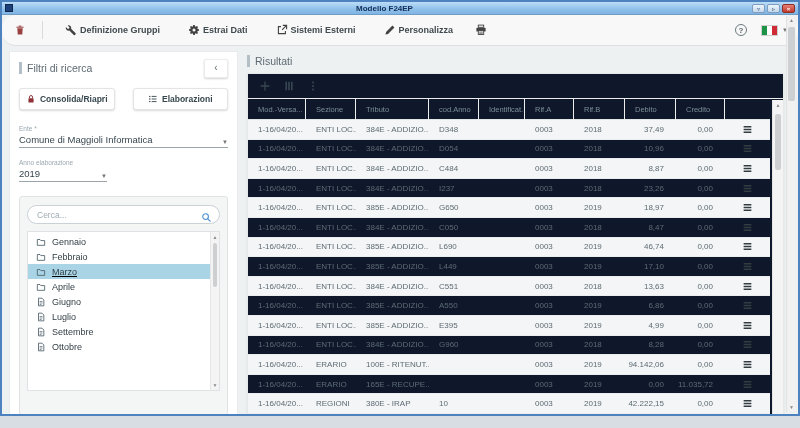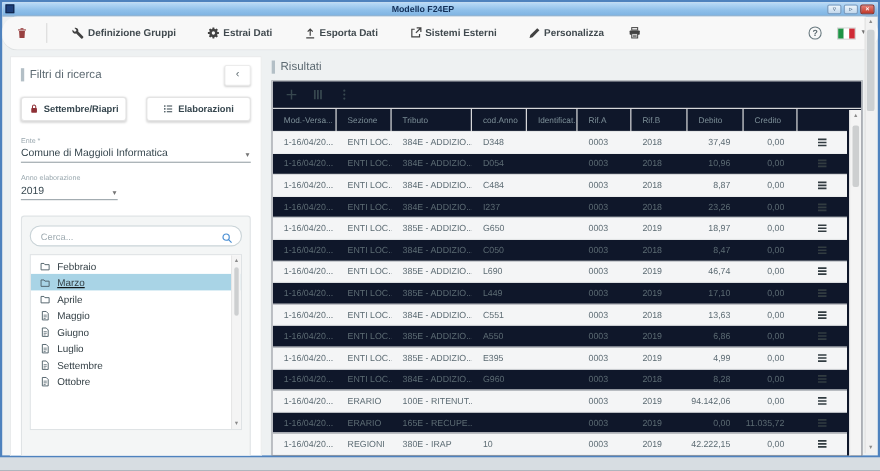--- a/index.html
+++ b/index.html
@@ -139,29 +139,20 @@
           <span class="tb-ic">
             <svg viewBox="0 0 12 12">
               <path fill="#424242" fill-rule="evenodd" d="M5.2 1h1.6l.2 1.3.9.4 1-.8 1.2 1.2-.8 1 .4.9 1.3.2v1.6l-1.3.2-.4.9.8 1-1.2 1.2-1-.8-.9.4-.2 1.3H5.2L5 9.7l-.9-.4-1 .8L1.9 8.9l.8-1-.4-.9L1 6.8V5.2l1.3-.2.4-.9-.8-1 1.2-1.2 1 .8.9-.4zM6 4.5A1.5 1.5 0 1 0 6 7.5 1.5 1.5 0 0 0 6 4.5z"></path>
             </svg>
           </span>
           <span class="tb-lb">Estrai Dati</span>
         </button>
         <button class="tb-btn">
           <span class="tb-ic">
             <svg viewBox="0 0 12 12">
-              <path d="M6 8.6V2.4M3.7 4.7 6 2.4l2.3 2.3" fill="none" stroke="#424242" stroke-width="1.1"></path>
-              <path d="M2.4 10.4h7.2" stroke="#424242" stroke-width="1.1"></path>
-            </svg>
-          </span>
-          <span class="tb-lb">Esporta Dati</span>
-        </button>
-        <button class="tb-btn">
-          <span class="tb-ic">
-            <svg viewBox="0 0 12 12">
               <path d="M5 2.6H2.4v7h7V7" fill="none" stroke="#424242" stroke-width="1.1"></path>
               <path d="M6.8 1.4h3.8v3.8M10.3 1.7 6.1 5.9" fill="none" stroke="#424242" stroke-width="1.1"></path>
             </svg>
           </span>
           <span class="tb-lb">Sistemi Esterni</span>
         </button>
         <button class="tb-btn">
           <span class="tb-ic">
             <svg viewBox="0 0 12 12">
               <path fill="#424242" d="M1.4 10.6l.7-2.7 6.3-6.3 2 2-6.3 6.3z"></path>
@@ -202,21 +193,21 @@
         <button class="collapse-btn">‹</button>
       </div>
       <div class="btn-row">
         <button class="w-btn">
           <span class="btn-ic">
             <svg viewBox="0 0 12 12">
                 <rect x="2.9" y="5" width="6.2" height="5.3" rx=".8" fill="#8e3036"></rect>
                 <path d="M4.2 5V3.6a1.8 1.8 0 0 1 3.6 0V5" fill="none" stroke="#8e3036" stroke-width="1.1"></path>
               </svg>
           </span>
-          <span>Settembre/Riapri</span>
+          <span>Consolida/Riapri</span>
         </button>
         <button class="w-btn">
           <span class="btn-ic">
             <svg viewBox="0 0 12 12">
                 <circle cx="2.2" cy="2.9" r=".9" fill="#37474f"></circle>
                 <circle cx="2.2" cy="6" r=".9" fill="#37474f"></circle>
                 <circle cx="2.2" cy="9.1" r=".9" fill="#37474f"></circle>
                 <path d="M4.4 2.9h5.8M4.4 6h5.8M4.4 9.1h5.8" stroke="#37474f" stroke-width="1.1"></path>
               </svg>
           </span>
@@ -248,46 +239,45 @@
           </span>
         </div>
         <div class="month-box">
           <div class="month-list" id="month-list">
               <div class="month-item">
                 <span class="m-ic">
                   <svg viewBox="0 0 12 12">
                     <path d="M1.6 3h3.2l1 1.3h4.6V10H1.6z" fill="none" stroke="#4b5d66" stroke-width="1"></path>
                   </svg>
                 </span>
+                <span class="m-lb">Gennaio</span>
+              </div>
+              <div class="month-item">
+                <span class="m-ic">
+                  <svg viewBox="0 0 12 12">
+                    <path d="M1.6 3h3.2l1 1.3h4.6V10H1.6z" fill="none" stroke="#4b5d66" stroke-width="1"></path>
+                  </svg>
+                </span>
                 <span class="m-lb">Febbraio</span>
               </div>
               <div class="month-item selected">
                 <span class="m-ic">
                   <svg viewBox="0 0 12 12">
                     <path d="M1.6 3h3.2l1 1.3h4.6V10H1.6z" fill="none" stroke="#4b5d66" stroke-width="1"></path>
                   </svg>
                 </span>
                 <span class="m-lb">Marzo</span>
               </div>
               <div class="month-item">
                 <span class="m-ic">
                   <svg viewBox="0 0 12 12">
                     <path d="M1.6 3h3.2l1 1.3h4.6V10H1.6z" fill="none" stroke="#4b5d66" stroke-width="1"></path>
                   </svg>
                 </span>
                 <span class="m-lb">Aprile</span>
-              </div>
-              <div class="month-item">
-                <span class="m-ic">
-                  <svg viewBox="0 0 12 12">
-                    <path d="M3 1.4h4.2L9.4 3.6v7H3z" fill="none" stroke="#4b5d66" stroke-width="1"></path>
-                    <path d="M4.4 5.4h3.4M4.4 7.2h3.4M4.4 9h2.2" stroke="#4b5d66" stroke-width=".8"></path>
-                  </svg>
-                </span>
-                <span class="m-lb">Maggio</span>
               </div>
               <div class="month-item">
                 <span class="m-ic">
                   <svg viewBox="0 0 12 12">
                     <path d="M3 1.4h4.2L9.4 3.6v7H3z" fill="none" stroke="#4b5d66" stroke-width="1"></path>
                     <path d="M4.4 5.4h3.4M4.4 7.2h3.4M4.4 9h2.2" stroke="#4b5d66" stroke-width=".8"></path>
                   </svg>
                 </span>
                 <span class="m-lb">Giugno</span>
               </div>

